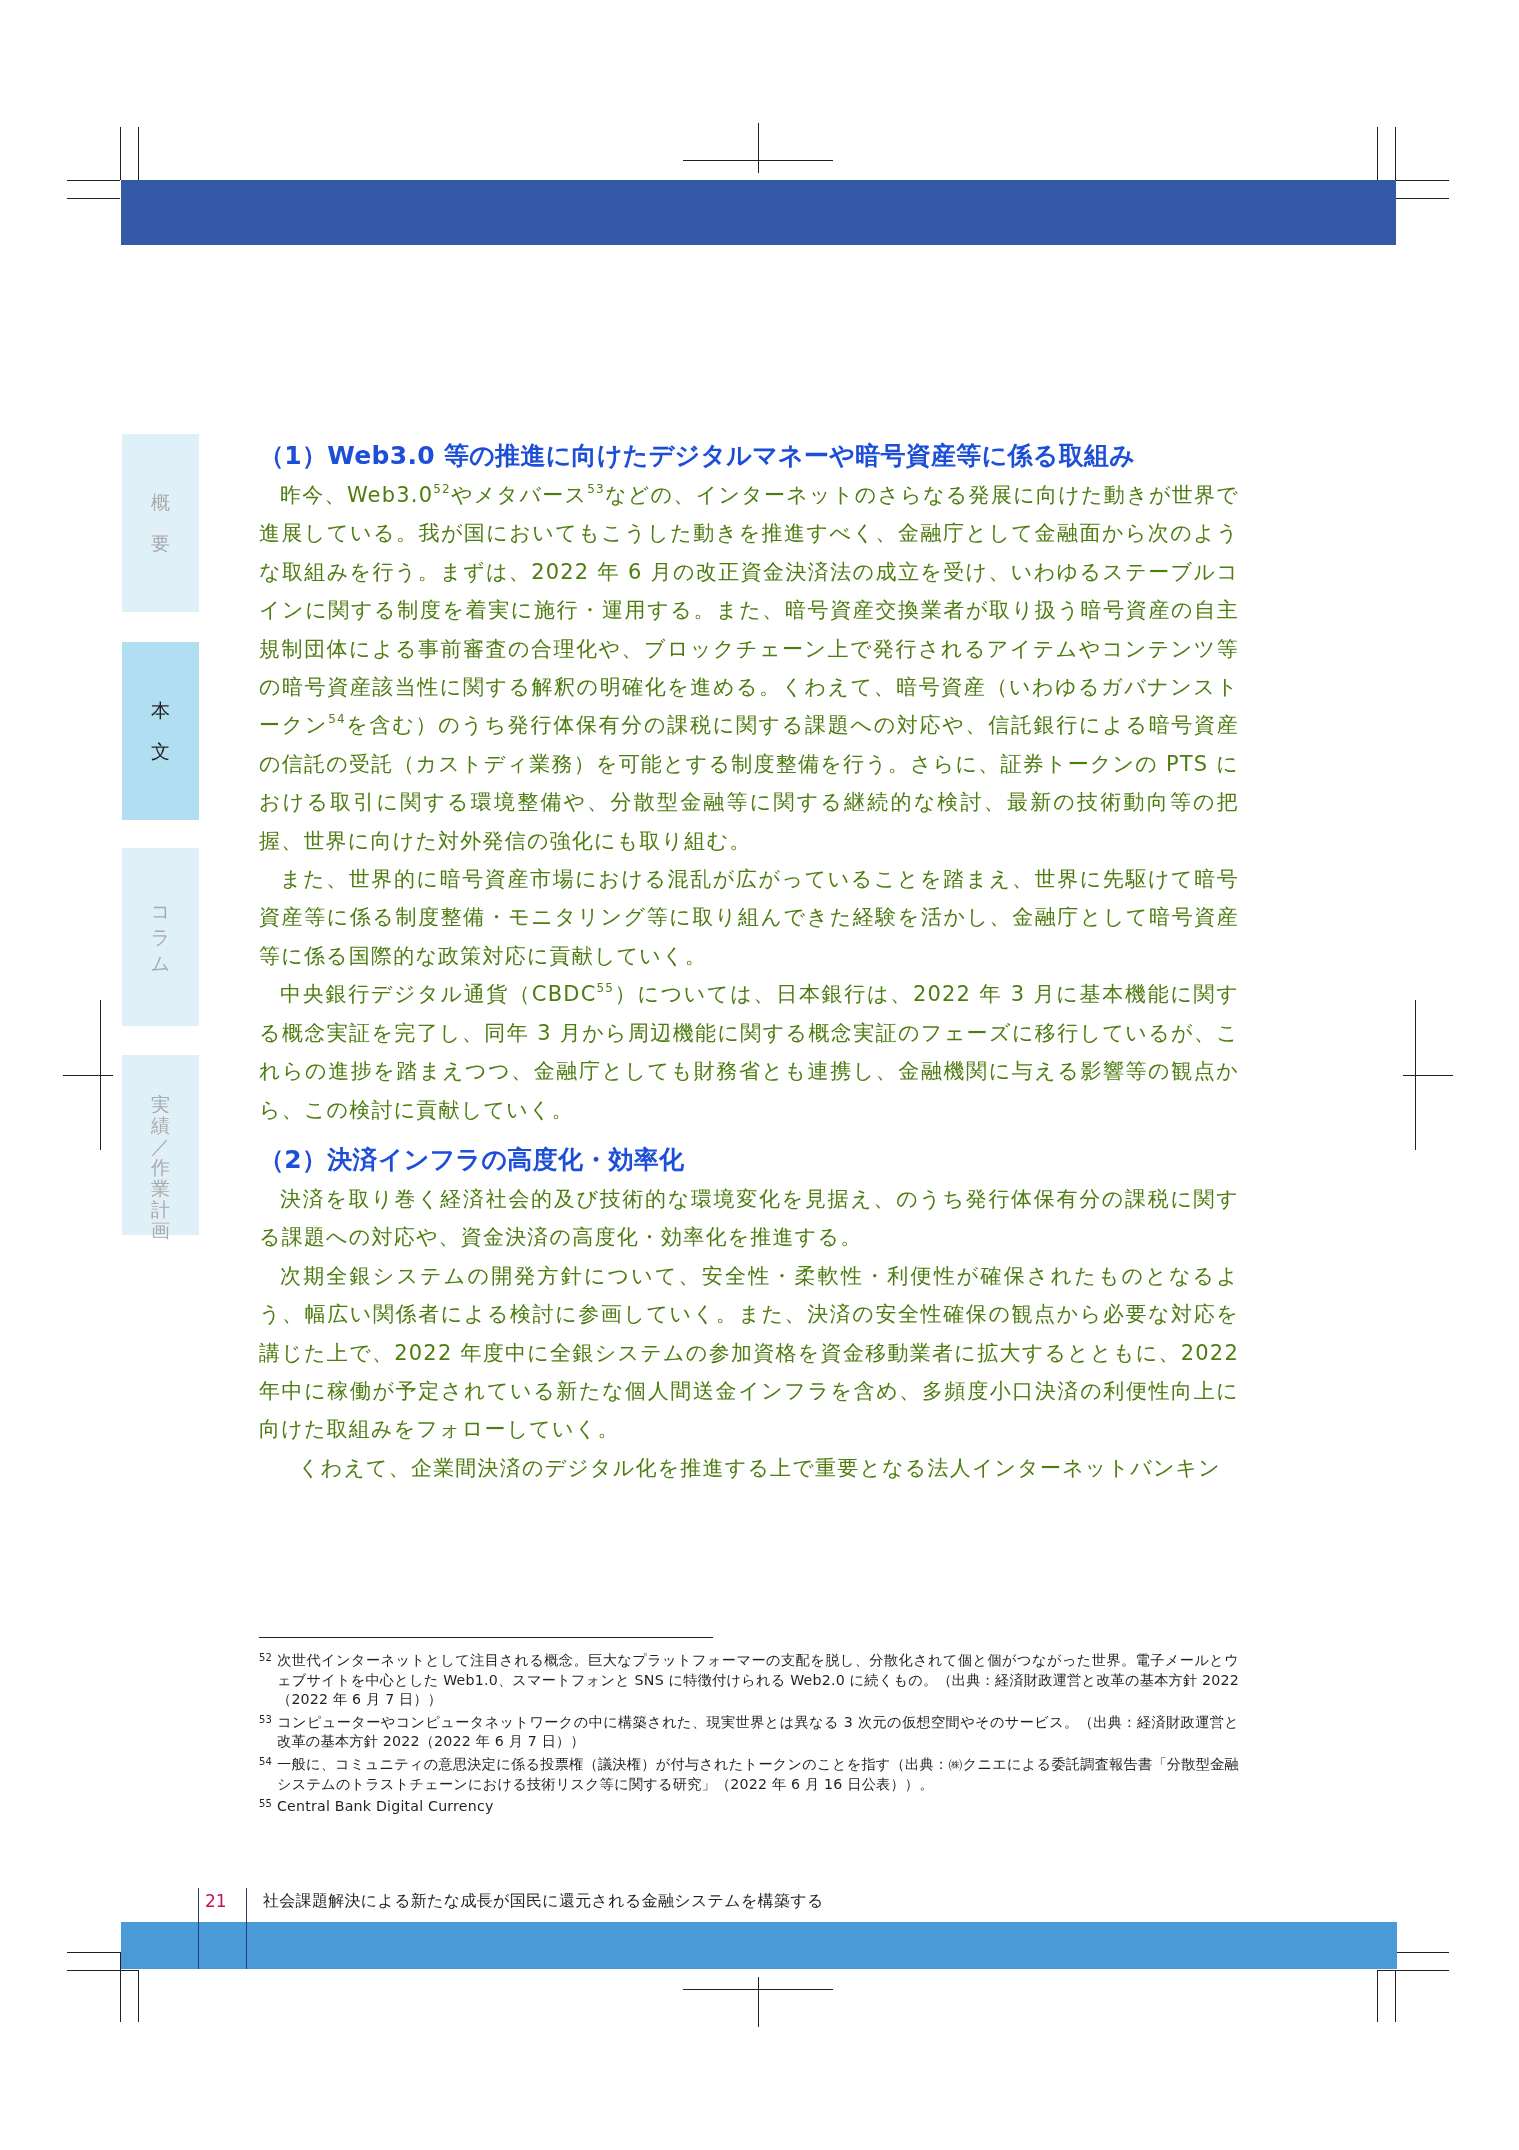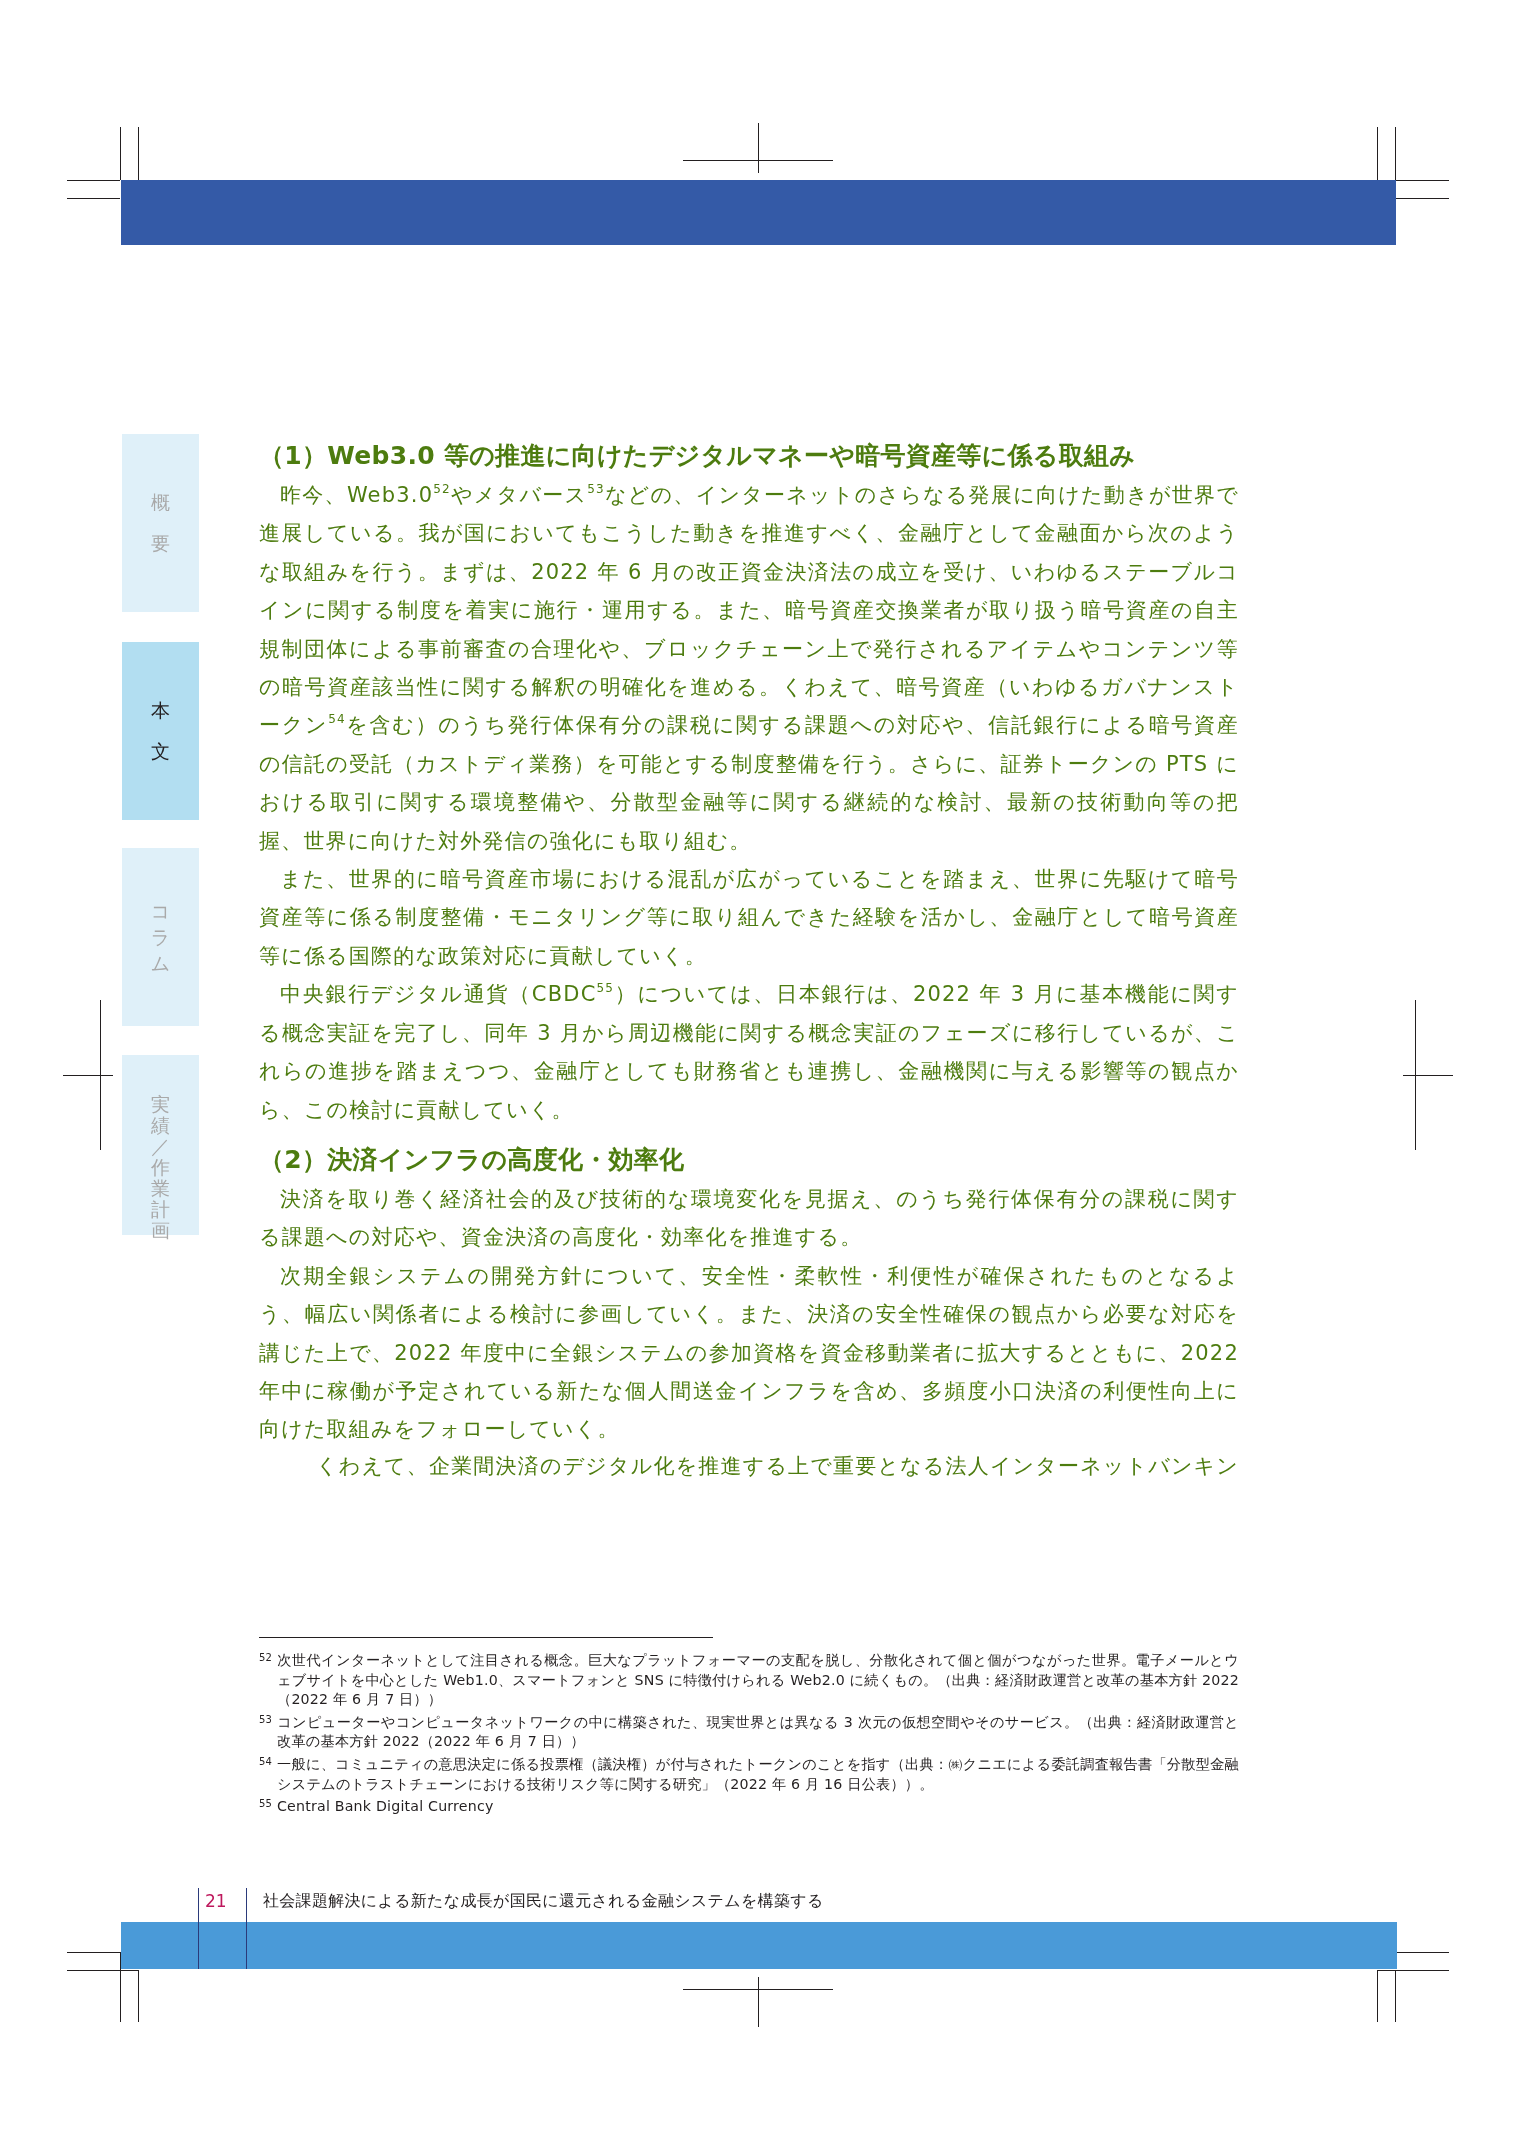--- a/index.html
+++ b/index.html
@@ -10,21 +10,21 @@
     .top-band { left: 121px; top: 180px; width: 1275px; height: 65px; background: #345aa7; }
     .bottom-band { left: 121px; top: 1922px; width: 1276px; height: 47px; background: #4a9ad8; }
 
     .side-tab { position: absolute; left: 122px; width: 77px; background: #dff0f9;
                 display: flex; flex-direction: column; align-items: center; }
     .side-tab .tab-char { display: block; font-size: 19px; color: #a9a9a9; line-height: 1; text-align: center; }
     .side-tab.active { background: #b2def1; }
     .side-tab.active .tab-char { color: #231f20; }
 
     .content { position: absolute; left: 259px; top: 436px; width: 980px; }
-    .heading { font-size: 25px; font-weight: bold; color: #4d7c0f; line-height: 40px; margin: 0;
+    .heading { font-size: 25px; font-weight: bold; color: #1d4ed8; line-height: 40px; margin: 0;
                letter-spacing: 0.3px; white-space: nowrap; }
     .para { font-size: 21px; line-height: 38.4px; margin: 0; text-align: justify;
             text-indent: 1em; letter-spacing: 1.2px; color: #4d7c0f; }
     sup { font-size: 12px; vertical-align: 9px; line-height: 0; }
 
     .fn-rule { position: absolute; left: 259px; top: 1637px; width: 454px; height: 1px; background: #231f20; }
     .footnotes { position: absolute; left: 259px; top: 1648px; width: 980px; }
     .fn { font-size: 14.2px; line-height: 19.6px; padding-left: 18px; text-indent: -18px; margin: 0;
           letter-spacing: 0.2px; text-align: justify; }
     .fn .fn-num { display: inline-block; width: 18px; text-indent: 0; font-size: 10px; vertical-align: 4px; }
@@ -103,21 +103,21 @@
     <h2 class="heading">（1）Web3.0 等の推進に向けたデジタルマネーや暗号資産等に係る取組み</h2>
     <p class="para"><span>昨今、Web3.0</span><sup>52</sup><span>やメタバース</span><sup>53</sup><span>などの、インターネットのさらなる発展に向けた動きが世界で進展している。我が国においてもこうした動きを推進すべく、金融庁として金融面から次のような取組みを行う。まずは、2022 年 6 月の改正資金決済法の成立を受け、いわゆるステーブルコインに関する制度を着実に施行・運用する。また、暗号資産交換業者が取り扱う暗号資産の自主規制団体による事前審査の合理化や、ブロックチェーン上で発行されるアイテムやコンテンツ等の暗号資産該当性に関する解釈の明確化を進める。くわえて、暗号資産（いわゆるガバナンストークン</span><sup>54</sup><span>を含む）のうち発行体保有分の課税に関する課題への対応や、信託銀行による暗号資産の信託の受託（カストディ業務）を可能とする制度整備を行う。さらに、証券トークンの PTS における取引に関する環境整備や、分散型金融等に関する継続的な検討、最新の技術動向等の把握、世界に向けた対外発信の強化にも取り組む。</span></p>
     <p class="para">また、世界的に暗号資産市場における混乱が広がっていることを踏まえ、世界に先駆けて暗号資産等に係る制度整備・モニタリング等に取り組んできた経験を活かし、金融庁として暗号資産等に係る国際的な政策対応に貢献していく。</p>
     <p class="para"><span>中央銀行デジタル通貨（CBDC</span><sup>55</sup><span>）については、日本銀行は、2022 年 3 月に基本機能に関する概念実証を完了し、同年 3 月から周辺機能に関する概念実証のフェーズに移行しているが、これらの進捗を踏まえつつ、金融庁としても財務省とも連携し、金融機関に与える影響等の観点から、この検討に貢献していく。</span></p>
   </section>
 
   <section style="margin-top:11px;">
     <h2 class="heading">（2）決済インフラの高度化・効率化</h2>
     <p class="para">決済を取り巻く経済社会的及び技術的な環境変化を見据え、のうち発行体保有分の課税に関する課題への対応や、資金決済の高度化・効率化を推進する。</p>
     <p class="para">次期全銀システムの開発方針について、安全性・柔軟性・利便性が確保されたものとなるよう、幅広い関係者による検討に参画していく。また、決済の安全性確保の観点から必要な対応を講じた上で、2022 年度中に全銀システムの参加資格を資金移動業者に拡大するとともに、2022 年中に稼働が予定されている新たな個人間送金インフラを含め、多頻度小口決済の利便性向上に向けた取組みをフォローしていく。</p>
-    <p class="para" style="text-align:right;font-family:Liberation Mono, monospace;">くわえて、企業間決済のデジタル化を推進する上で重要となる法人インターネットバンキン</p>
+    <p class="para" style="text-align:center;">くわえて、企業間決済のデジタル化を推進する上で重要となる法人インターネットバンキン</p>
   </section>
 </main>
 
 <div class="fn-rule"></div>
 <div class="footnotes">
   <p class="fn"><span class="fn-num">52</span><span>次世代インターネットとして注目される概念。巨大なプラットフォーマーの支配を脱し、分散化されて個と個がつながった世界。電子メールとウェブサイトを中心とした Web1.0、スマートフォンと SNS に特徴付けられる Web2.0 に続くもの。（出典：経済財政運営と改革の基本方針 2022（2022 年 6 月 7 日））</span></p>
   <p class="fn"><span class="fn-num">53</span><span>コンピューターやコンピュータネットワークの中に構築された、現実世界とは異なる 3 次元の仮想空間やそのサービス。（出典：経済財政運営と改革の基本方針 2022（2022 年 6 月 7 日））</span></p>
   <p class="fn"><span class="fn-num">54</span><span>一般に、コミュニティの意思決定に係る投票権（議決権）が付与されたトークンのことを指す（出典：㈱クニエによる委託調査報告書「分散型金融システムのトラストチェーンにおける技術リスク等に関する研究」（2022 年 6 月 16 日公表））。</span></p>
   <p class="fn"><span class="fn-num">55</span><span>Central Bank Digital Currency</span></p>
 </div>

